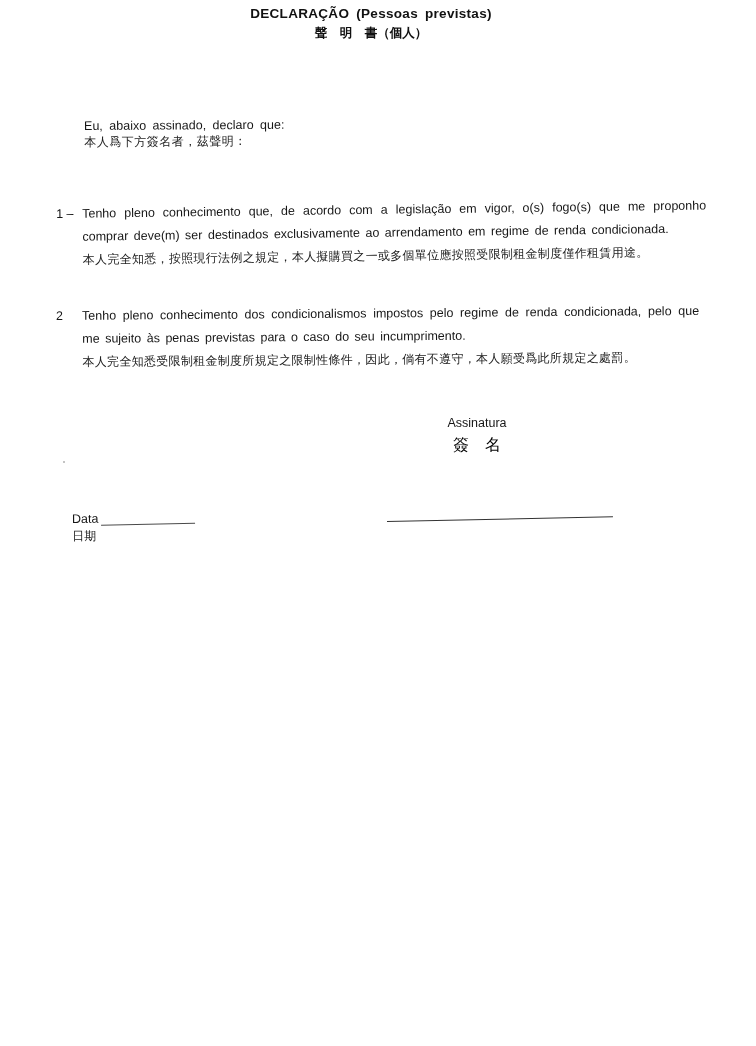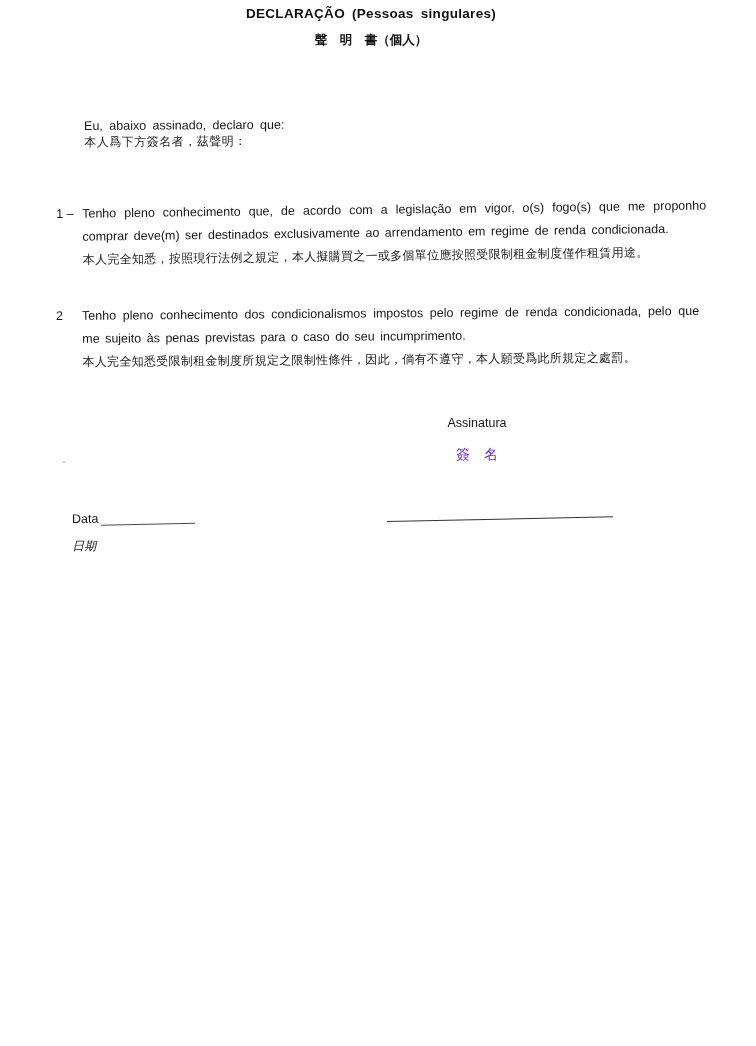--- a/index.html
+++ b/index.html
@@ -27,21 +27,21 @@
     text-align: center;
   }
   .title-pt {
     font-size: 13.5px;
     font-weight: bold;
     letter-spacing: 0.3px;
     word-spacing: 3px;
     color: #111;
   }
   .title-zh {
-    margin-top: 11px;
+    margin-top: 4px;
     font-size: 12.5px;
     font-weight: bold;
     color: #111;
   }
 
   
   .intro {
     position: absolute;
     left: 84px;
     top: 118px;
@@ -113,23 +113,23 @@
     left: 404px;
     top: 416px;
     width: 146px;
     text-align: center;
   }
   .signature-pt {
     font-size: 12.5px;
     color: #161616;
   }
   .signature-zh {
-    margin-top: 16px;
-    font-size: 14px;
-    color: #6d28d9;
+    margin-top: 5px;
+    font-size: 16px;
+    color: #000000;
   }
   .signature-line {
     position: absolute;
     left: 387px;
     top: 512px;
     width: 226px;
     height: 9px;
     border-bottom: 1.6px solid #333;
     transform: rotate(-1.2deg);
     transform-origin: left bottom;
@@ -152,44 +152,43 @@
   .date-underline {
     display: inline-block;
     width: 94px;
     height: 11px;
     margin-left: 3px;
     border-bottom: 1.4px solid #4a4a4a;
     transform: rotate(-0.9deg);
     transform-origin: left bottom;
   }
   .date-zh {
-    margin-top: 12px;
+    margin-top: 2px;
     font-size: 12px;
     color: #222;
-    font-style: italic;
   }
 
   
   .artifact-dot {
     position: absolute;
     left: 63px;
     top: 461px;
     width: 2px;
     height: 2px;
     background: #b0b0b0;
     border-radius: 50%;
   }
 </style>
 </head>
 <body>
 
 <div class="page">
 
   <div class="doc-header">
-    <div class="title-pt">DECLARAÇÃO (Pessoas singulares)</div>
+    <div class="title-pt">DECLARAÇÃO (Pessoas previstas)</div>
     <div class="title-zh">聲　明　書（個人）</div>
   </div>
 
   <div class="intro">
     <div class="intro-pt">Eu, abaixo assinado, declaro que:</div>
     <div class="intro-zh">本人爲下方簽名者，茲聲明：</div>
   </div>
 
   <div class="item item-1">
     <div class="item-number">1 –</div>

